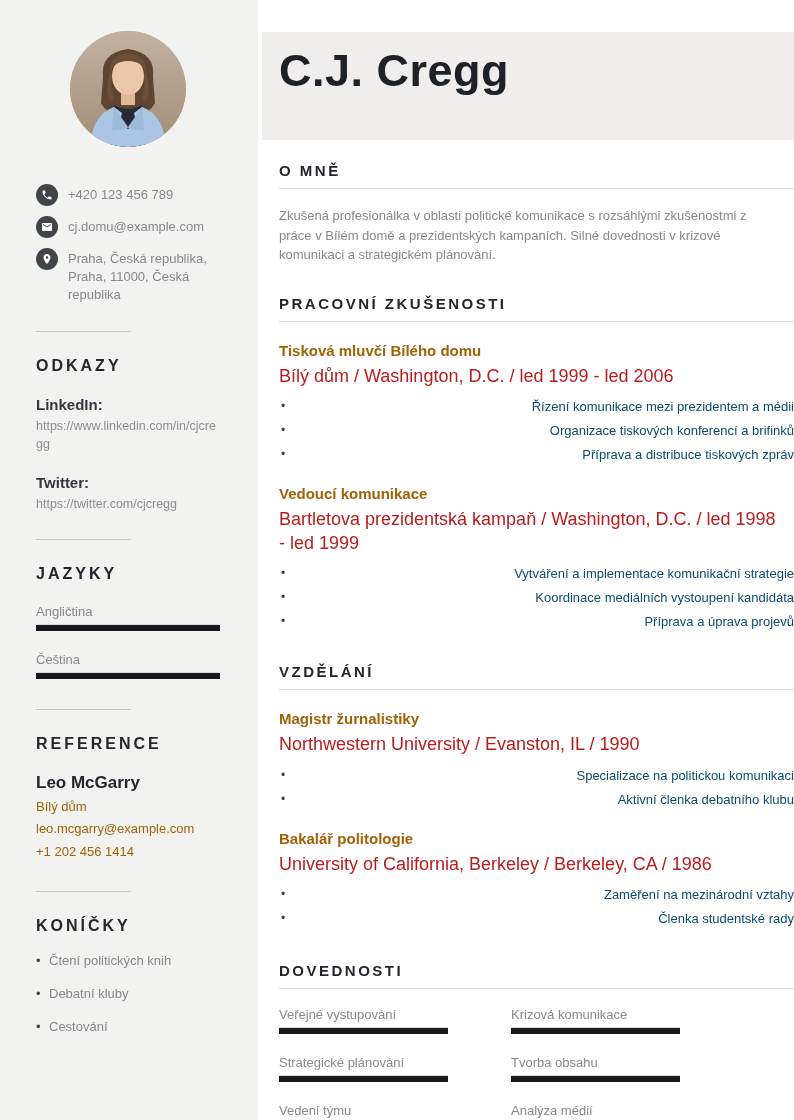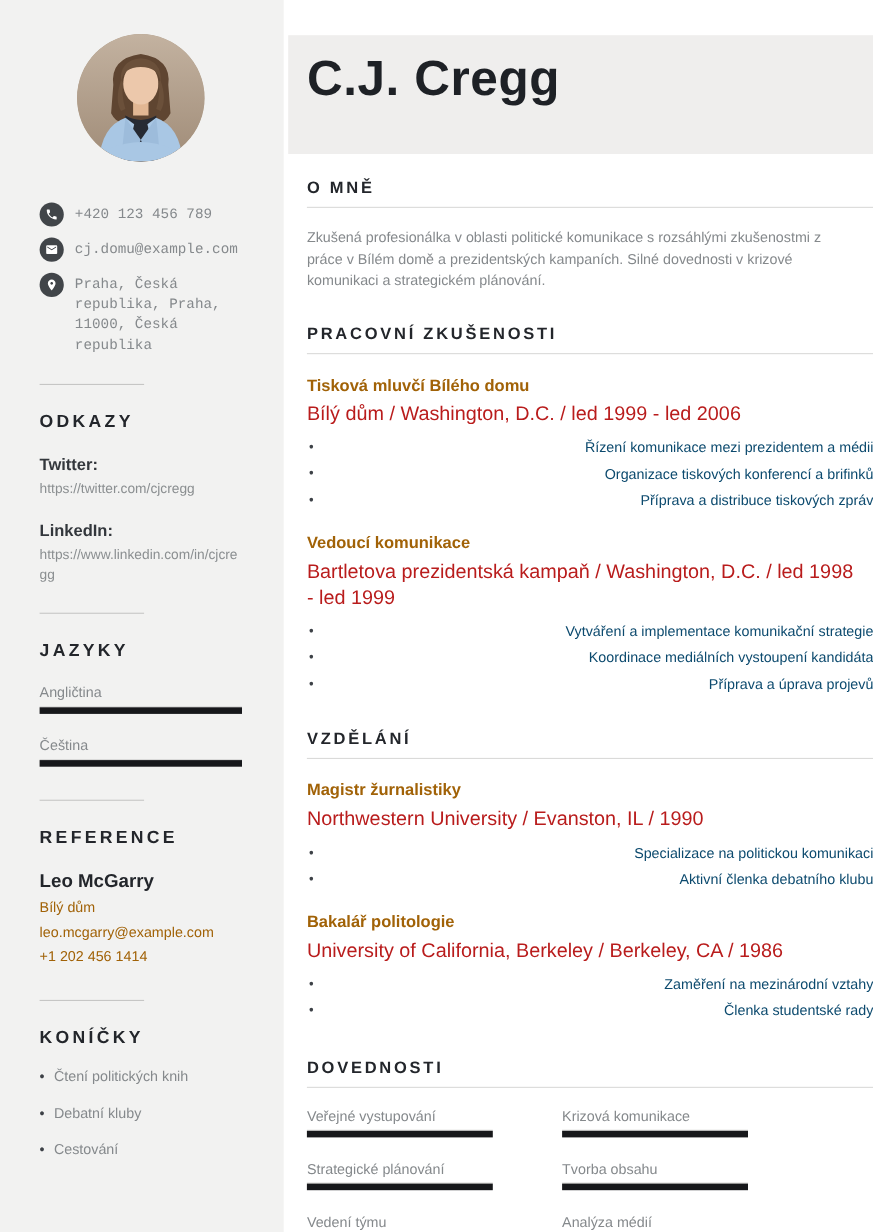--- a/index.html
+++ b/index.html
@@ -12,21 +12,21 @@
 
   
   .sidebar {
     width: 258px; min-width: 258px; height: 100%;
     background: #f2f2f1; padding: 0 38px 20px 36px;
   }
   .photo-wrap { width: 116px; height: 116px; margin: 31px auto 0 auto;
     border-radius: 50%; overflow: hidden; background: #b3a18d; }
   .photo-wrap svg { display: block; }
 
-  .contact { margin-top: 36px; font-family: Liberation Mono, monospace; }
+  .contact { margin-top: 36px; }
   .contact-row { display: flex; align-items: flex-start; margin-bottom: 9px; }
   .icon-circle {
     width: 22px; height: 22px; min-width: 22px; border-radius: 50%;
     background: #414549; display: flex; align-items: center; justify-content: center;
     margin-right: 10px; margin-top: 1px;
   }
   .icon-circle svg { width: 12px; height: 12px; fill: #ffffff; }
   .contact-text { font-size: 13px; color: #85898c; line-height: 1.4; padding-top: 3px; }
 
   .side-divider { border: none; border-top: 1px solid #c6c6c5; width: 95px; margin: 26px 0 0 0; }
@@ -160,26 +160,26 @@
         </span>
         <span class="contact-text">Praha, Česká republika, Praha, 11000, Česká republika</span>
       </div>
     </div>
 
     <hr class="side-divider">
 
     <section>
       <h2 class="side-heading">ODKAZY</h2>
       <div class="link-item">
+        <div class="link-label">LinkedIn:</div>
+        <div class="link-url">https://www.linkedin.com/in/cjcregg</div>
+      </div>
+      <div class="link-item">
         <div class="link-label">Twitter:</div>
         <div class="link-url">https://twitter.com/cjcregg</div>
-      </div>
-      <div class="link-item">
-        <div class="link-label">LinkedIn:</div>
-        <div class="link-url">https://www.linkedin.com/in/cjcregg</div>
       </div>
     </section>
 
     <hr class="side-divider">
 
     <section>
       <h2 class="side-heading">JAZYKY</h2>
       <div class="lang-item">
         <div class="lang-name">Angličtina</div>
         <div class="level-bar-track">

